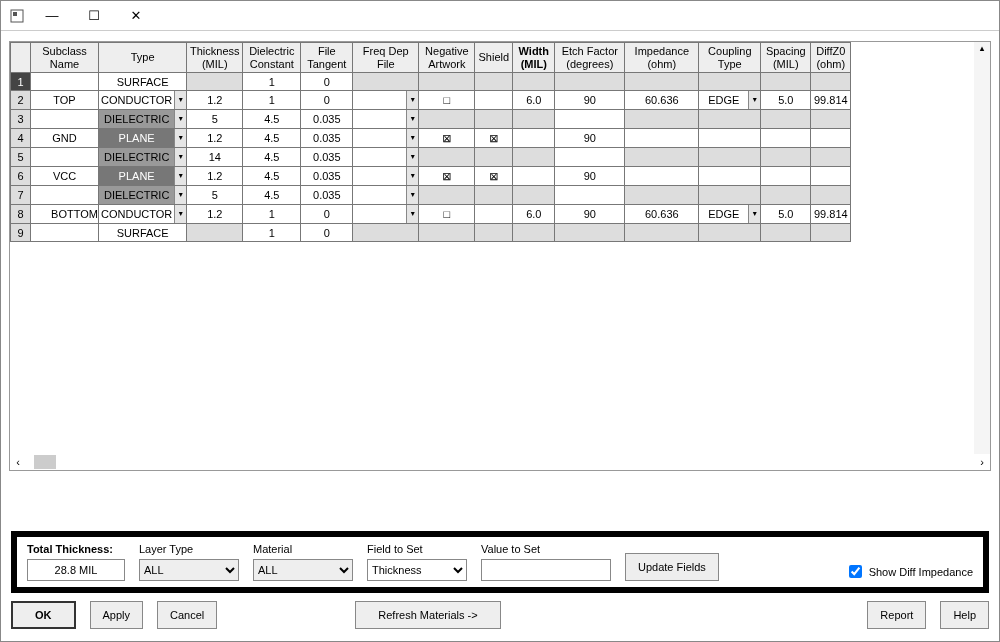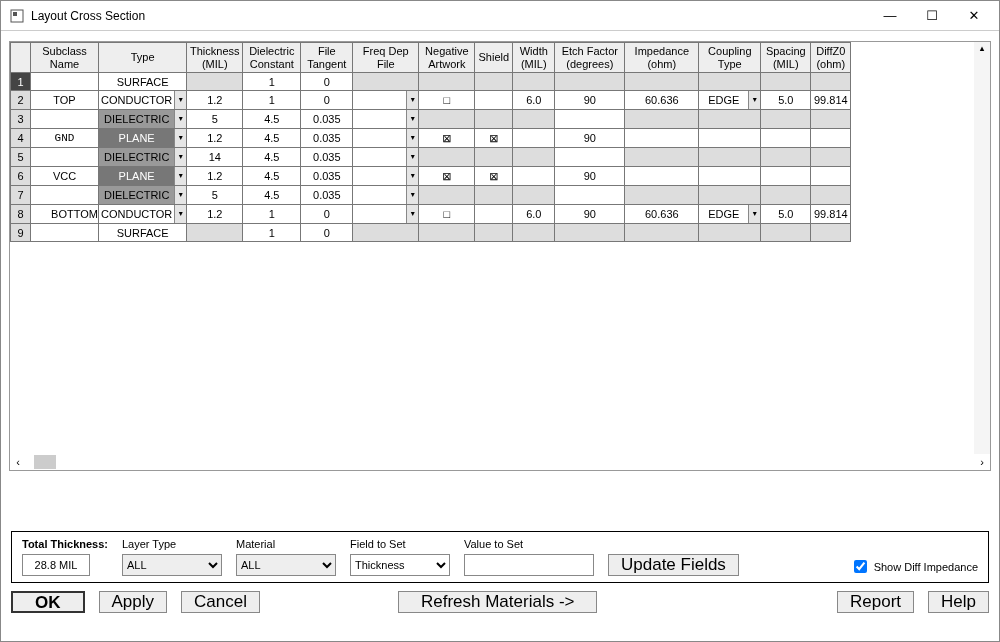--- a/index.html
+++ b/index.html
@@ -20,41 +20,40 @@
 .dd { width: 12px; background: #e5e5e5; border-left: 1px solid #888; text-align: center; font-size: 8px; line-height: 18px; }
 .cellflex { display: flex; height: 18px; }
 .cellflex .val { flex: 1; display: flex; align-items: center; justify-content: center; overflow: hidden; padding: 0 2px; }
 .planecell { background: #777; color: #fff; }
 .dielcell { background: #999; }
 .graycell { background: #ddd; }
 .hs { height: 16px; display: flex; align-items: center; }
 .hs .thumb { width: 22px; height: 14px; background: #ccc; margin-left: 8px; }
 .hs .arrow { width: 16px; text-align: center; font-size: 11px; }
 .vs { width: 16px; background: #f5f5f5; }
-.bottom { padding: 6px 10px; display: flex; align-items: flex-end; gap: 14px; border: 1px solid #000000; margin: 0 10px; }
+.bottom { padding: 6px 10px; display: flex; align-items: flex-end; gap: 14px; border: 6px solid #000000; margin: 0 10px; }
 .bottom label.top { display: block; font-size: 11px; margin-bottom: 4px; font-weight: bold; }
 .bottom label.topn { display: block; font-size: 11px; margin-bottom: 4px; }
 .bottom select, .bottom input[type=text] { height: 22px; border: 1px solid #888; background: #eee; font-size: 11px; }
 .bottom input[type=text].white { background: #fff; }
-.btn { height: 22px; border: 1px solid #888; background: #eee; padding: 0 12px; font-size: 17px; }
+.btn { height: 28px; border: 1px solid #888; background: #eee; padding: 0 12px; font-size: 11px; }
 .btnrow { padding: 8px 10px; display: flex; gap: 14px; align-items: center; }
 .btn.strong { border: 2px solid #333; font-weight: bold; padding: 0 22px; }
 .chkbox-lbl { font-size: 11px; display: flex; align-items: center; gap: 4px; }
 </style>
 </head>
 <body>
 
 <div class="titlebar">
   <span class="icon">
     <svg width="16" height="16" viewBox="0 0 16 16">
         <rect x="2" y="2" width="12" height="12" fill="none" stroke="#555"></rect>
         <rect x="4" y="4" width="4" height="4" fill="#555"></rect>
       </svg>
   </span>
-  <span class="title">Layout Cross Section</span>
   <div class="winbtn">—</div>
   <div class="winbtn">☐</div>
   <div class="winbtn">✕</div>
 </div>
 
 <div class="content">
   <div class="grid-wrap">
     <div class="grid-scroll" style="display:flex;justify-content:center;">
       <div style="flex:1; overflow:hidden;">
         <table class="grid">
@@ -86,21 +85,21 @@
                   <span class="hlbl">Freq Dep</span>
                   <span class="hlbl">File</span>
                 </th>
                 <th style="width: 56px;">
                   <span class="hlbl">Negative</span>
                   <span class="hlbl">Artwork</span>
                 </th>
                 <th style="width: 38px;">
                   <span class="hlbl">Shield</span>
                 </th>
-                <th style="width: 42px;">
+                <th style="width: 42px; font-weight: bold;">
                   <span class="hlbl">Width</span>
                   <span class="hlbl">(MIL)</span>
                 </th>
                 <th style="width: 70px;">
                   <span class="hlbl">Etch Factor</span>
                   <span class="hlbl">(degrees)</span>
                 </th>
                 <th style="width: 74px;">
                   <span class="hlbl">Impedance</span>
                   <span class="hlbl">(ohm)</span>
@@ -191,21 +190,21 @@
                 <td class="graycell" style="width: 38px;"></td>
                 <td class="graycell" style="width: 42px;"></td>
                 <td style="width: 70px;"></td>
                 <td class="graycell" style="width: 74px;"></td>
                 <td class="graycell" style="width: 62px;"></td>
                 <td class="graycell" style="width: 50px;"></td>
                 <td class="graycell" style="width: 40px;"></td>
               </tr>
               <tr>
                 <td class="rowhdr" style="width: 20px;">4</td>
-                <td style="width: 68px; font-family: Liberation Mono, monospace;">GND</td>
+                <td style="width: 68px;">GND</td>
                 <td style="width: 88px;">
                   <div class="cellflex">
                     <div class="val planecell">PLANE</div>
                     <div class="dd">▾</div>
                   </div>
                 </td>
                 <td style="width: 56px;">1.2</td>
                 <td style="width: 58px;">4.5</td>
                 <td style="width: 52px;">0.035</td>
                 <td style="width: 66px;">
@@ -365,21 +364,21 @@
         <div class="thumb"></div>
         <div style="flex:1"></div>
         <div class="arrow">›</div>
     </div>
   </div>
 </div>
 
 <div class="bottom">
   <div>
     <label class="top">Total Thickness:</label>
-    <input type="text" class="white" style="width: 68px; text-align: center;" readonly="" value="28.8 MIL">
+    <input type="text" class="white" style="width: 98px; text-align: center;" readonly="" value="28.8 MIL">
   </div>
   <div>
     <label class="topn">Layer Type</label>
     <select style="width:100px;"><option>ALL</option></select>
   </div>
   <div>
     <label class="topn">Material</label>
     <select style="width:100px;"><option>ALL</option></select>
   </div>
   <div>

